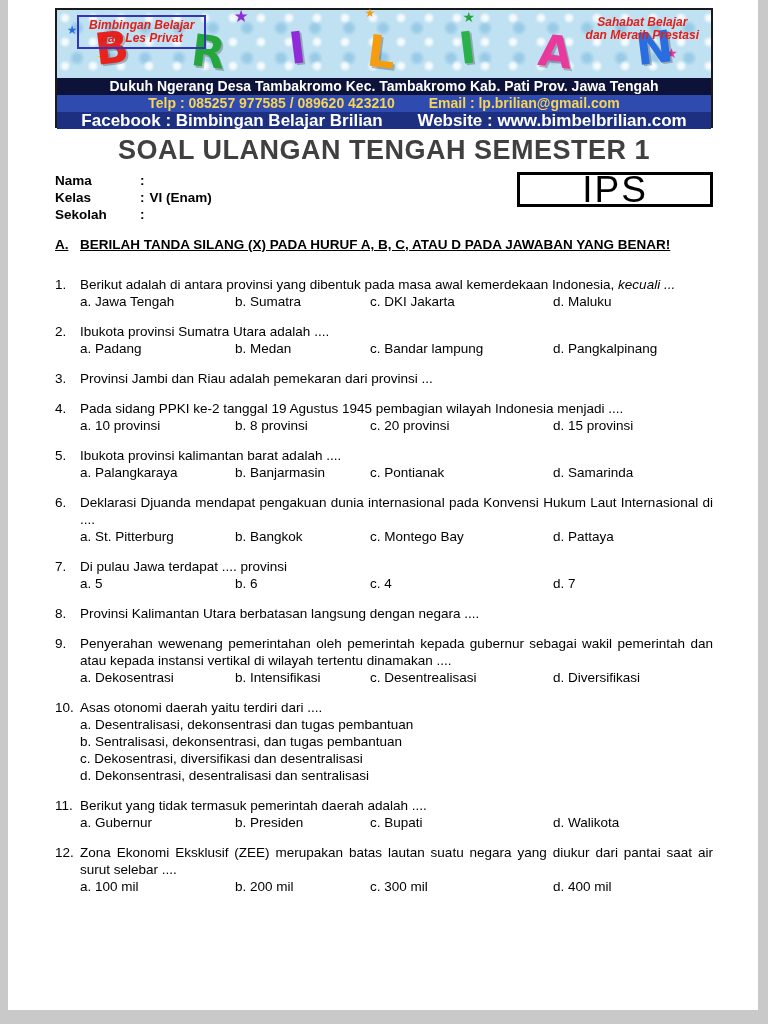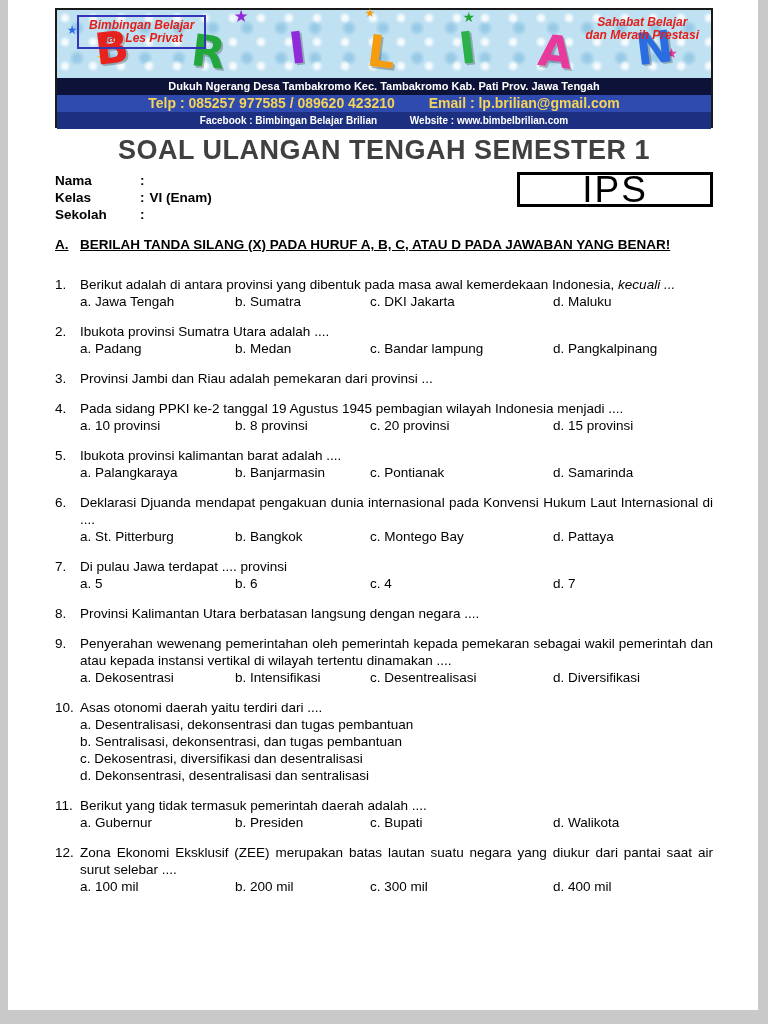--- a/index.html
+++ b/index.html
@@ -44,23 +44,23 @@
   .brand-letter {
     font-family: "DejaVu Sans", sans-serif;
     font-weight: 800; font-size: 44px; line-height: 1;
     text-shadow: 2px 2px 0 rgba(40,40,40,.3);
   }
   .brand-letter:nth-child(odd)  { transform: rotate(-7deg); }
   .brand-letter:nth-child(even) { transform: rotate(7deg) translateY(4px); }
   .star { position: absolute; z-index: 1; line-height: 1; }
 
   .bar { height: 17px; line-height: 17px; text-align: center; font-weight: 700; white-space: nowrap; }
-  .bar-address { background: #0d1238; color: #ffffff; font-size: 11px; }
+  .bar-address { background: #0d1238; color: #ffffff; font-size: 14px; }
   .bar-contact { background: #2f4bb0; color: #f5d457; font-size: 14px; }
-  .bar-social  { background: #1c2f80; color: #ffffff; font-size: 10px; }
+  .bar-social  { background: #1c2f80; color: #ffffff; font-size: 17px; }
   .bar span + span { margin-left: 30px; }
 
   
   .doc-title {
     margin: 7px 0 4px; text-align: center;
     font-size: 27px; font-weight: 700; letter-spacing: .5px; color: #404040;
   }
   .info-block { display: flex; align-items: flex-start; }
   .info-left { flex: 1; padding-top: 3px; }
   .info-row { display: flex; height: 17px; font-weight: 700; font-size: 13.5px; }
@@ -241,21 +241,21 @@
       </div>
     </div>
 
     <div class="q">
       <span class="q-num">8.</span>
       <div class="q-text">Provinsi Kalimantan Utara berbatasan langsung dengan negara ....</div>
     </div>
 
     <div class="q">
       <span class="q-num">9.</span>
-      <div class="q-text">Penyerahan wewenang pemerintahan oleh pemerintah kepada pemekaran sebagai wakil pemerintah dan atau kepada instansi vertikal di wilayah tertentu dinamakan ....</div>
+      <div class="q-text">Penyerahan wewenang pemerintahan oleh pemerintah kepada gubernur sebagai wakil pemerintah dan atau kepada instansi vertikal di wilayah tertentu dinamakan ....</div>
       <div class="q-opts">
         <span class="opt">a. Dekosentrasi</span>
         <span class="opt">b. Intensifikasi</span>
         <span class="opt">c. Desentrealisasi</span>
         <span class="opt">d. Diversifikasi</span>
       </div>
     </div>
 
     <div class="q">
       <span class="q-num">10.</span>

